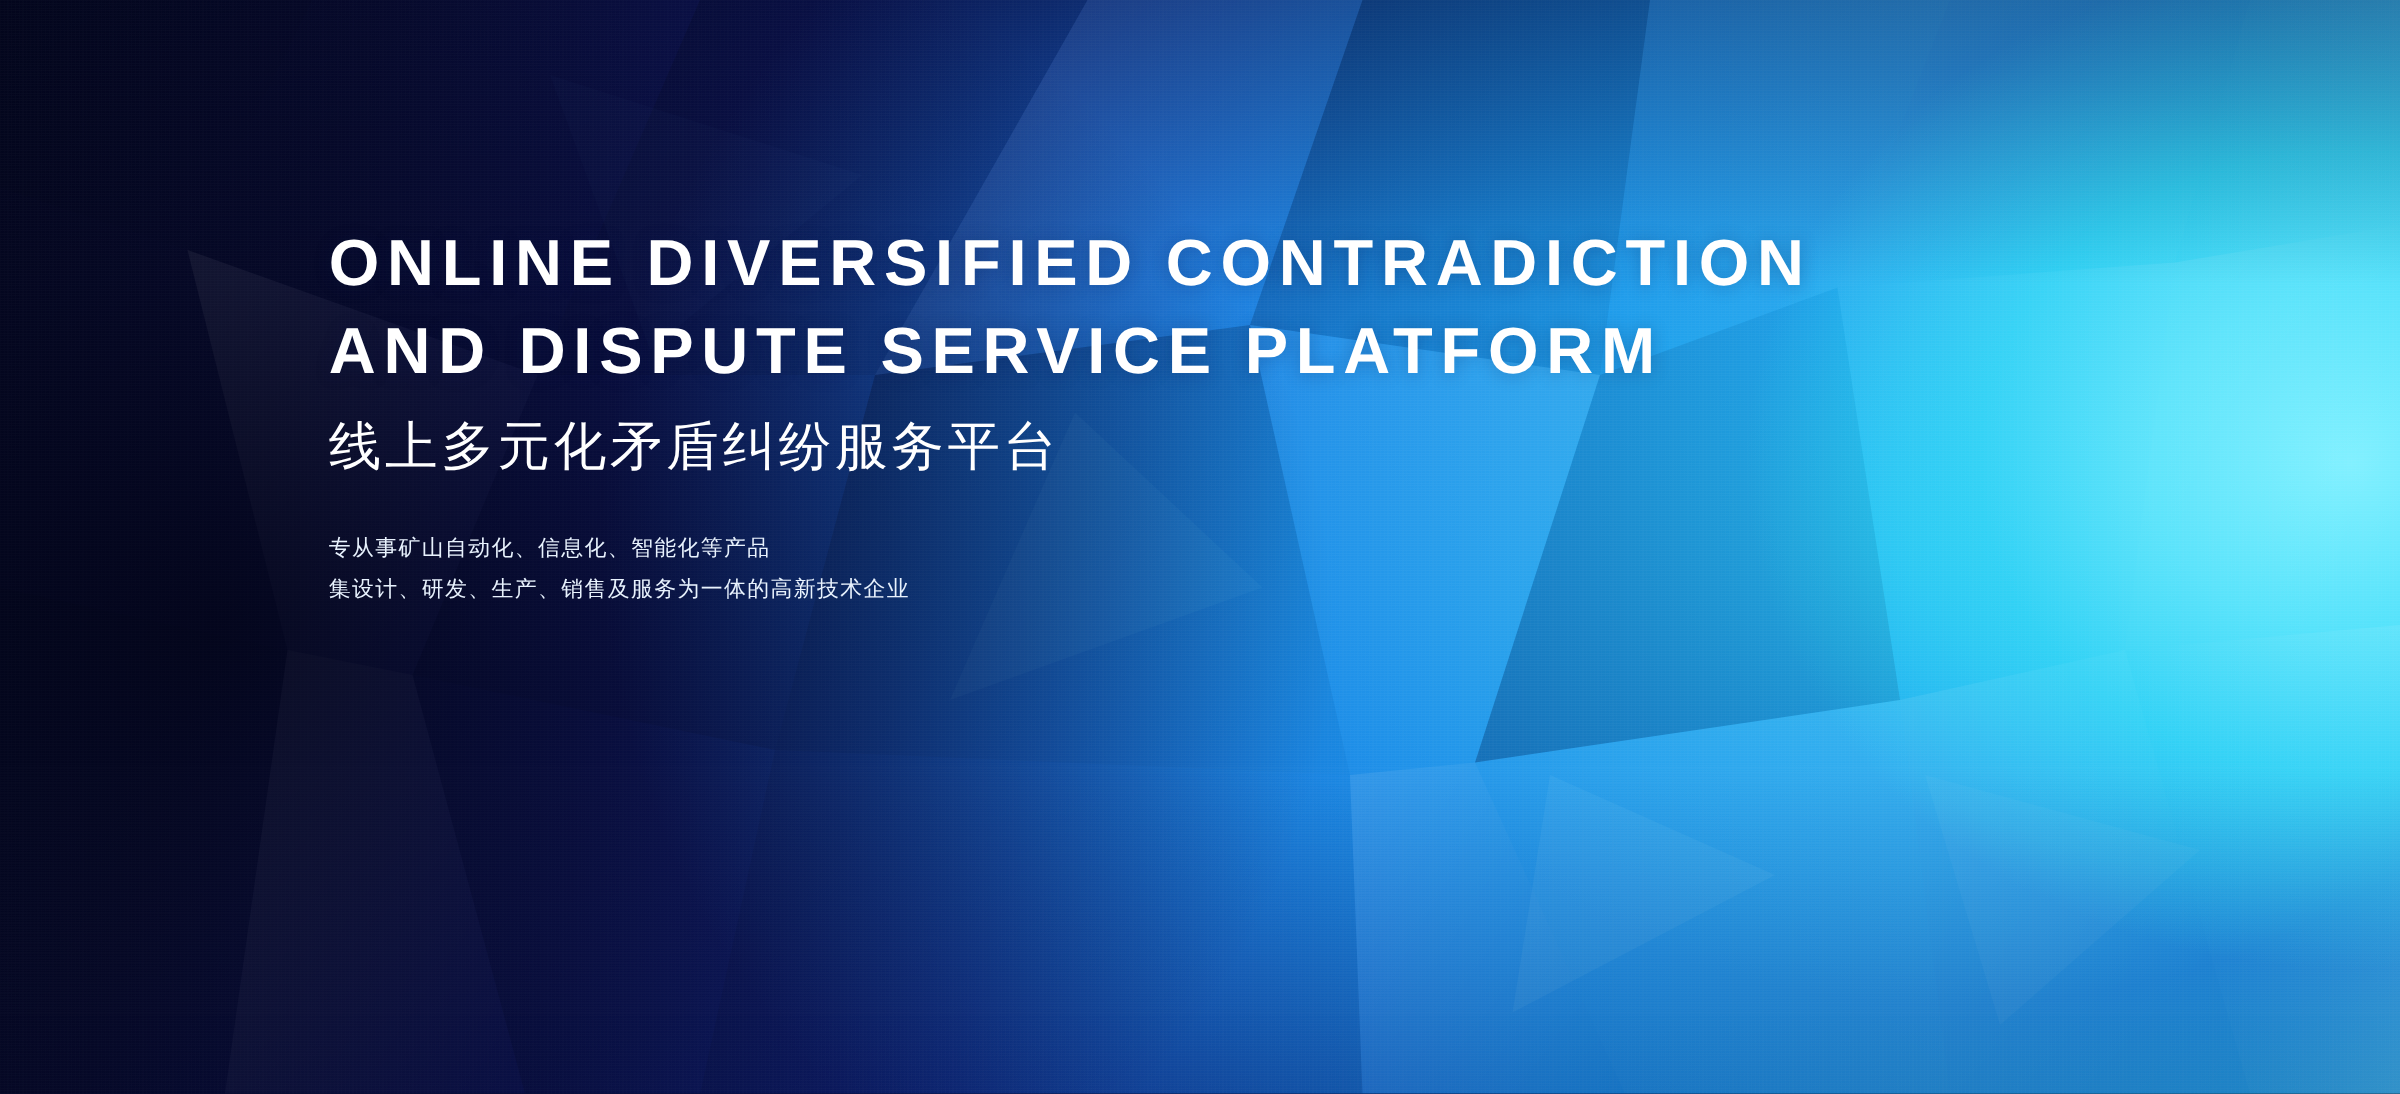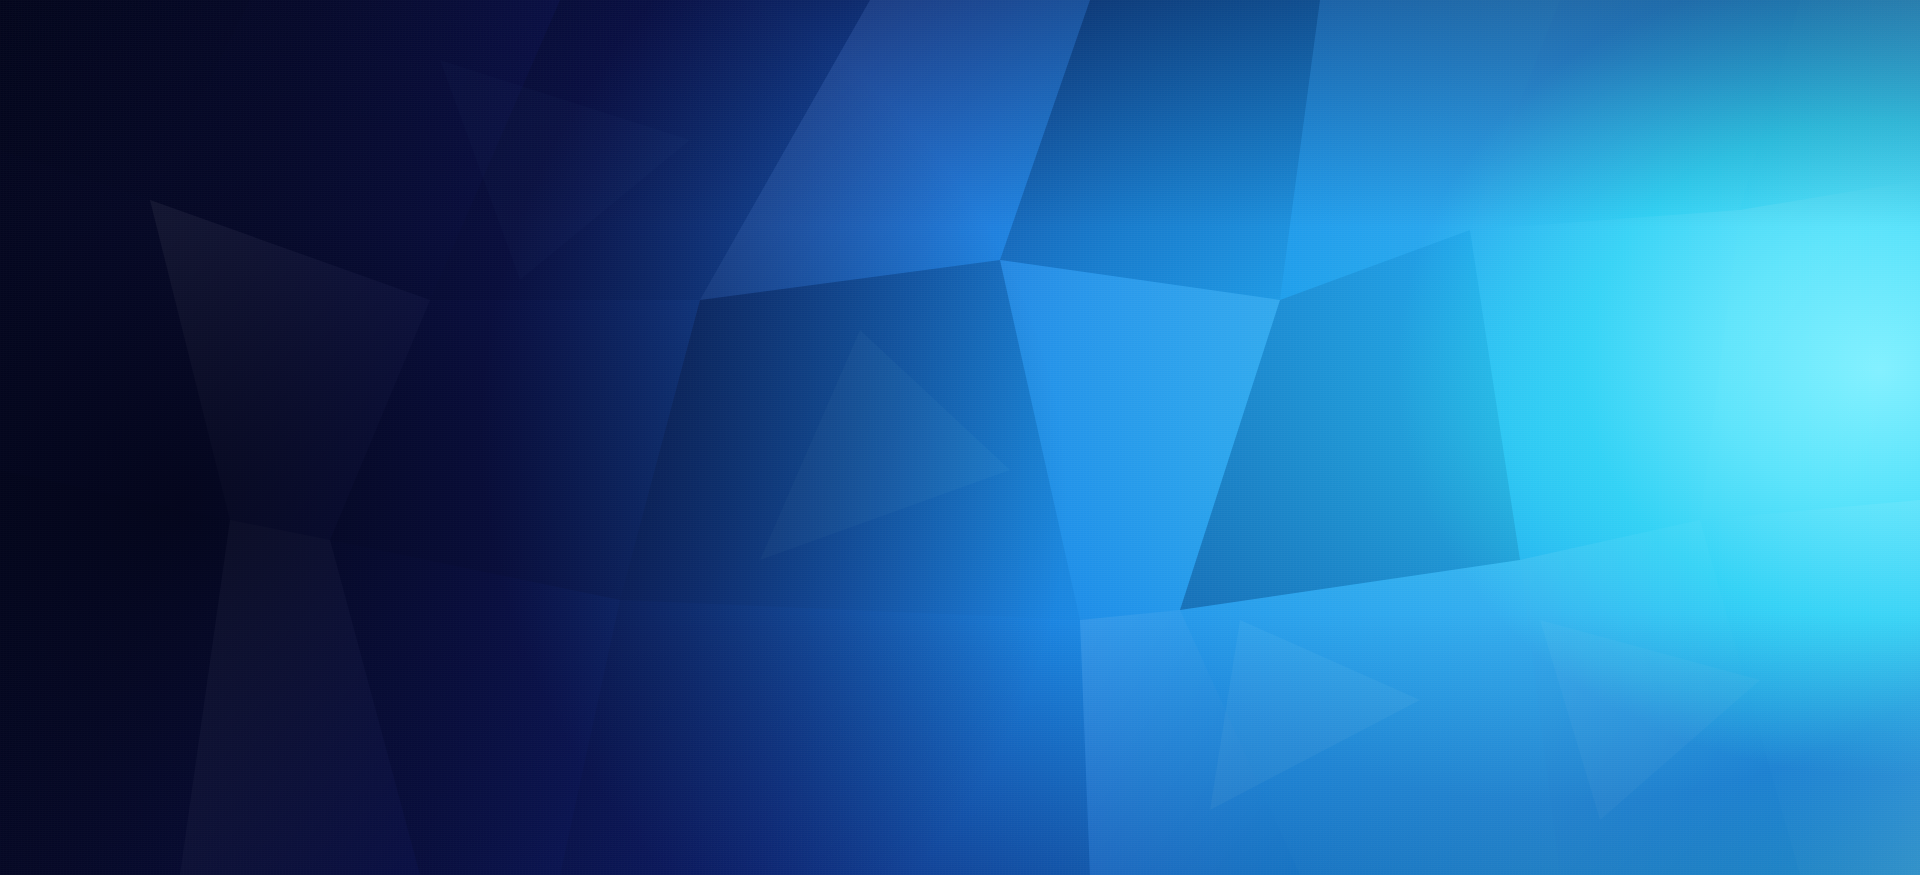--- a/index.html
+++ b/index.html
@@ -163,14 +163,25 @@
 
     <polygon points="860,330 1010,470 760,560" fill="#9fe8ff" fill-opacity="0.05"></polygon>
     <polygon points="1240,620 1420,700 1210,810" fill="#d7f6ff" fill-opacity="0.055"></polygon>
     <polygon points="440,60 690,140 520,280" fill="#7fa8ff" fill-opacity="0.035"></polygon>
     <polygon points="1540,620 1760,680 1600,820" fill="#bff2ff" fill-opacity="0.05"></polygon>
   </svg>
 
   <div class="bg-noise"></div>
   <div class="bg-vignette"></div>
 
+  <div class="content">
+    <h1 class="headline">ONLINE DIVERSIFIED CONTRADICTION
+AND DISPUTE SERVICE PLATFORM</h1>
+
+    <h2 class="subtitle">线上多元化矛盾纠纷服务平台</h2>
+
+    <p class="desc">
+      <span class="desc-line">专从事矿山自动化、信息化、智能化等产品</span>
+      <span class="desc-line">集设计、研发、生产、销售及服务为一体的高新技术企业</span>
+    </p>
+  </div>
 
 </div>
 
 </body></html>

